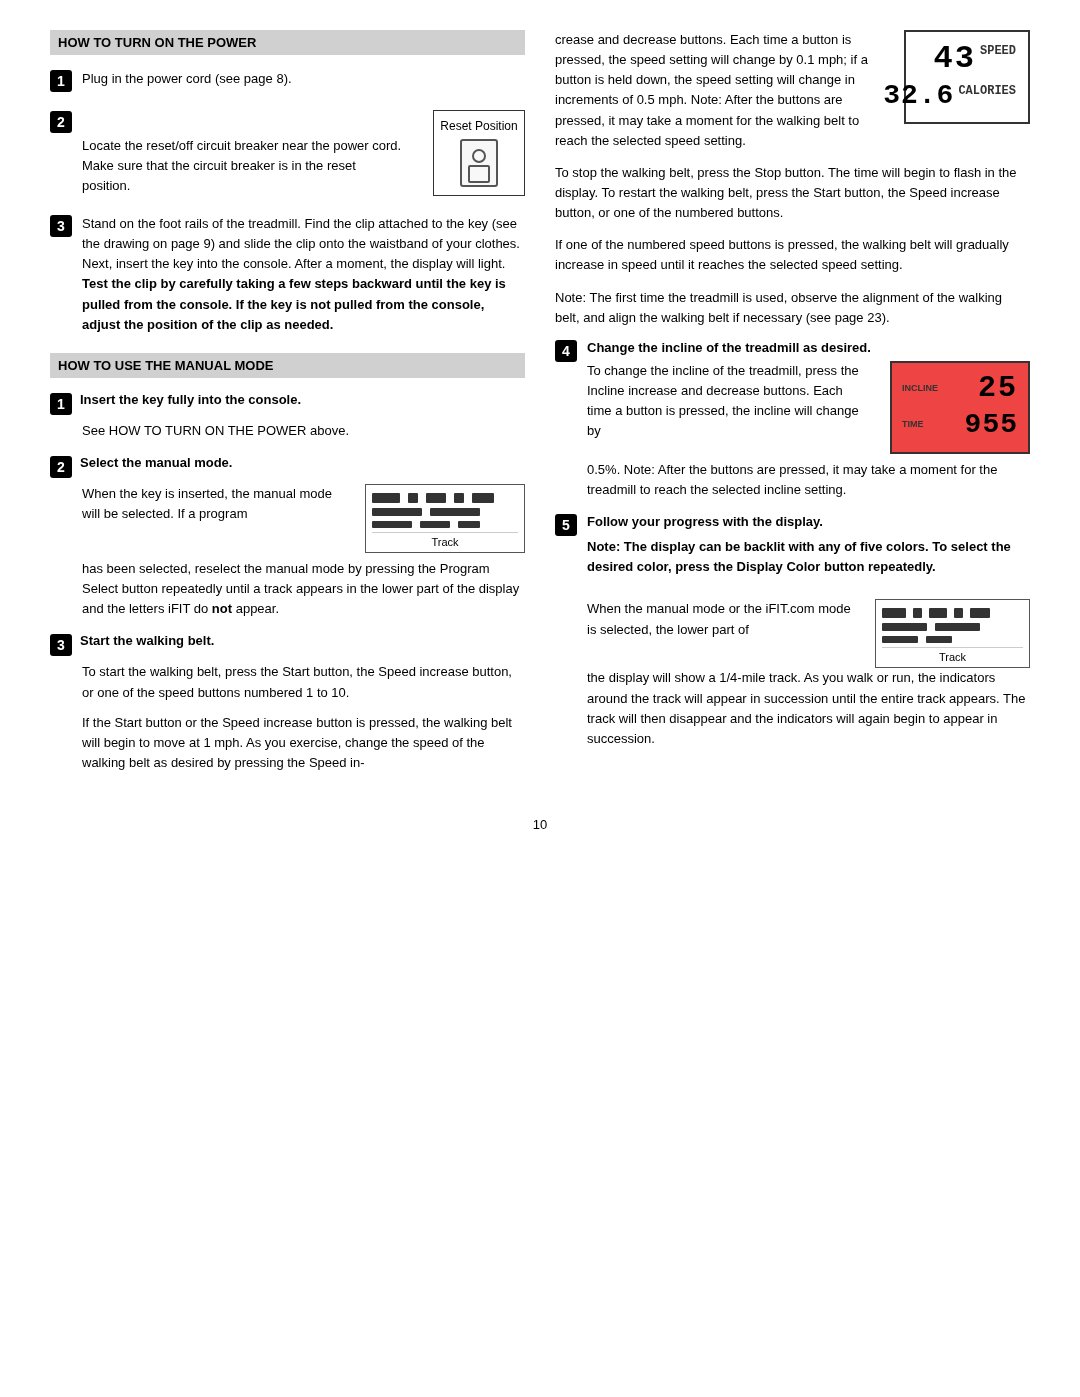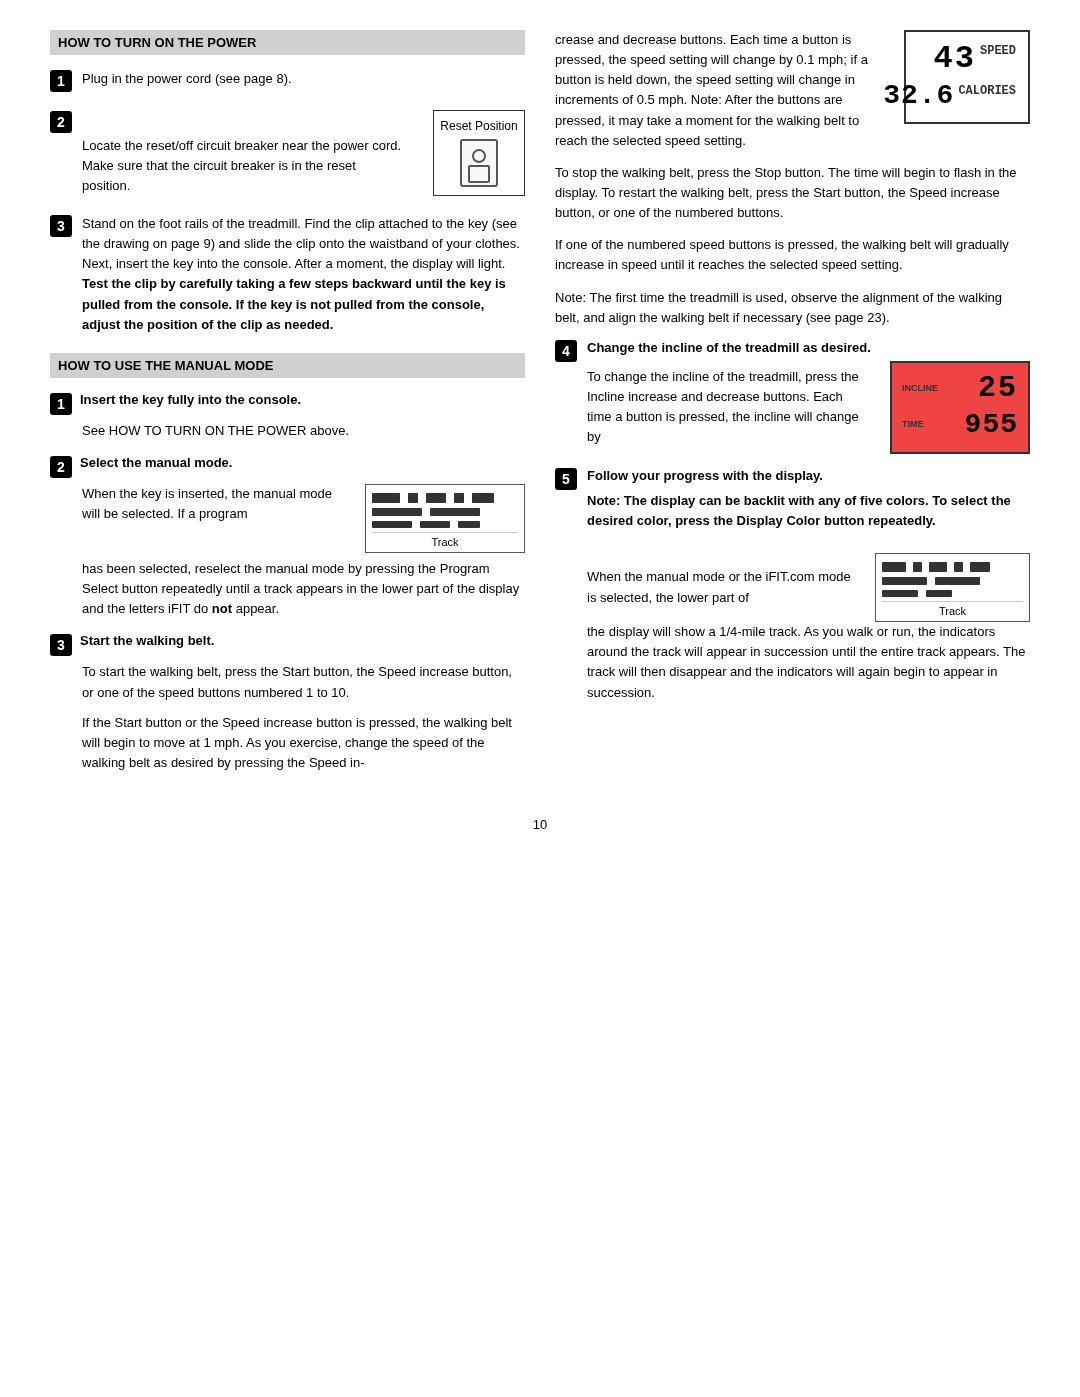--- a/index.html
+++ b/index.html
@@ -246,21 +246,21 @@
       gap: 10px;
       align-items: flex-start;
       margin-bottom: 14px;
     }
     .right-step-content {
       flex: 1;
     }
     .right-step-inner {
       display: flex;
       gap: 24px;
-      align-items: center;
+      align-items: flex-start;
     }
     .step-number-circle {
       background: #000;
       color: #fff;
       font-weight: bold;
       font-size: 14px;
       width: 22px;
       height: 22px;
       border-radius: 3px;
       display: flex;
@@ -444,20 +444,21 @@
             <div class="incline-row">
               <div class="incline-label-text">INCLINE</div>
               <div class="incline-big">25</div>
             </div>
             <div class="incline-row">
               <div class="incline-label-text">TIME</div>
               <div class="time-big">955</div>
             </div>
           </div>
         </div>
+        <p style="margin-top:6px;">0.5%. Note: After the buttons are pressed, it may take a moment for the treadmill to reach the selected incline setting.</p>
       </div>
     </div>
 
     <div class="right-step">
       <div class="step-number-circle">5</div>
       <div class="right-step-content">
         <strong>Follow your progress with the display.</strong>
         <p style="margin-top:8px; margin-bottom:22px;"><strong>Note: The display can be backlit with any of five colors. To select the desired color, press the Display Color button repeatedly.</strong></p>
         <div class="right-step-inner">
           <div style="flex:1;">

